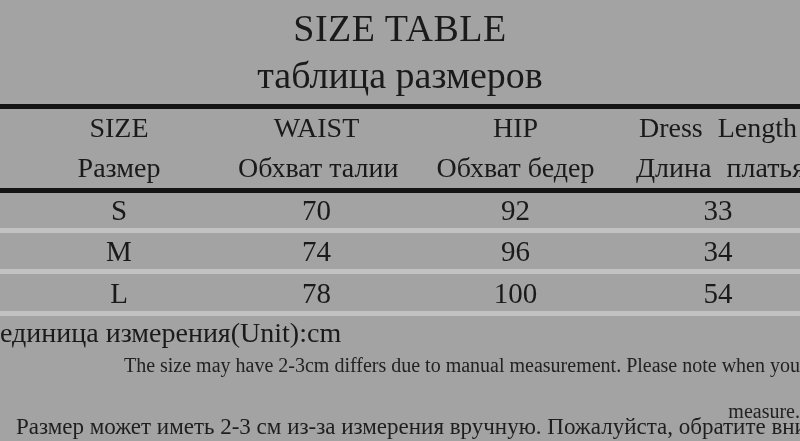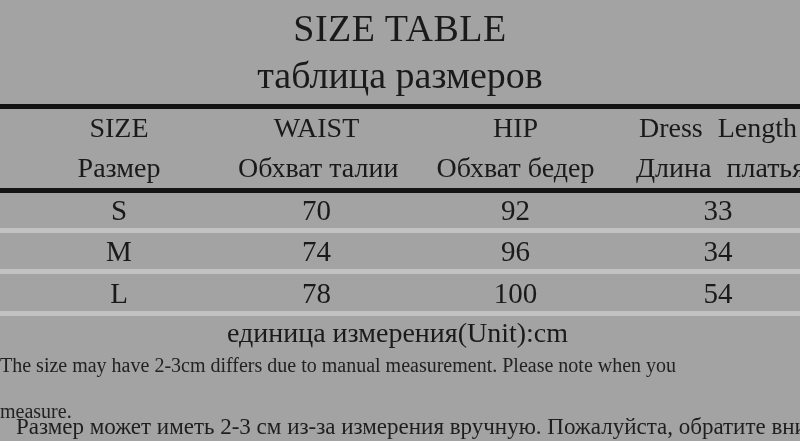--- a/index.html
+++ b/index.html
@@ -37,25 +37,25 @@
   .gap { word-spacing: 8px; }
   .row-s { top: 192px; height: 37px; }
   .row-m { top: 233px; height: 37px; }
   .row-l { top: 274px; height: 38px; }
   .data-row { font-size: 29px; }
   .row-s .cell { line-height: 37px; }
   .row-m .cell { line-height: 37px; }
   .row-l .cell { line-height: 38px; }
   .unit-note {
     position: absolute; top: 316px; left: 0; width: 795px;
-    text-align: center; font-size: 28px; line-height: 34px;
+    text-align: left; font-size: 28px; line-height: 34px;
   }
   .note-en {
     position: absolute; left: 0; width: 800px;
-    text-align: left; font-size: 20px; line-height: 26px;
+    text-align: right; font-size: 20px; line-height: 26px;
     color: #222222;
   }
   .note-en.l1 { top: 352px; }
   .note-en.l2 { top: 378px; margin-top: 20px; }
   .note-ru {
     position: absolute; top: 412px; left: 0; width: 800px;
     padding-left: 16px; box-sizing: border-box;
     font-size: 23px; line-height: 30px;
     white-space: nowrap; overflow: hidden;
     color: #1e1e1e;

